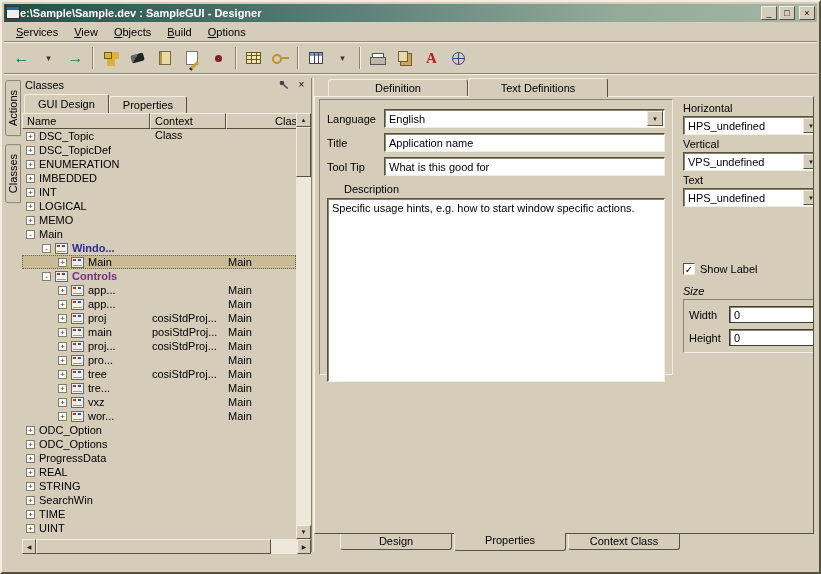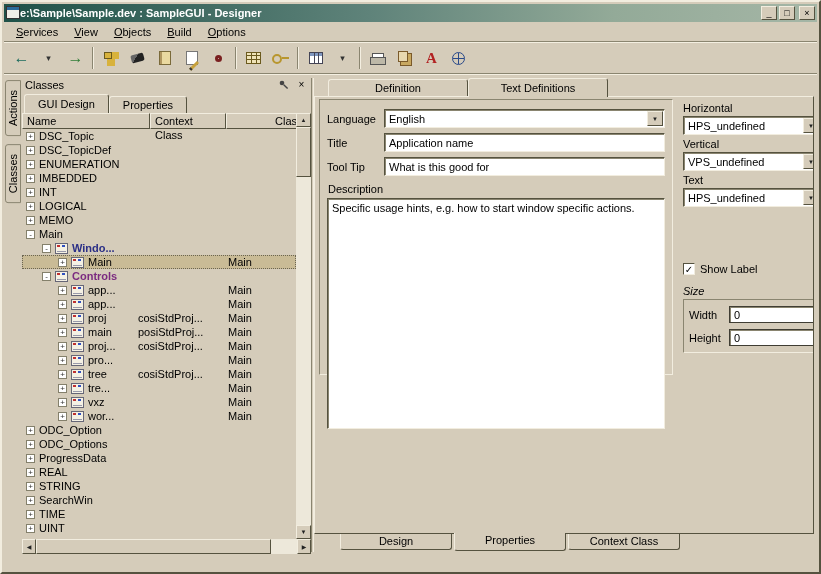--- a/index.html
+++ b/index.html
@@ -83,21 +83,21 @@
   .trow{ height:14px; display:flex; align-items:center; position:relative; white-space:nowrap; }
   .trow.sel{ background:#C9BB96; outline:1px dotted #6B6552; outline-offset:-1px; }
   .ind{ flex:none; display:inline-block; }
   .exp{ width:9px; height:9px; flex:none; margin-right:4px; background:#FFF; border:1px solid #84806B;
     font:8px/7px "Liberation Sans","DejaVu Sans",sans-serif; text-align:center; color:#333; }
   .node-icon{ width:13px; height:11px; flex:none; margin-right:4px; background:#F5F1E4; border:1px solid #667; position:relative; }
   .node-icon::before{ content:""; position:absolute; left:1px; top:1px; width:3px; height:2px; background:#C03030; box-shadow:5px 0 0 #3050C0; }
   .node-icon::after{ content:""; position:absolute; left:1px; bottom:1px; right:1px; height:1px; background:#99A; }
   .t-blue{ color:#2B2F86; font-weight:bold; }
   .t-purple{ color:#7B2B80; font-weight:bold; }
-  .tctx{ position:absolute; left:116px; }
+  .tctx{ position:absolute; left:130px; }
   .tcls{ position:absolute; left:206px; }
 
   
   .vscroll{ width:15px; flex:none; display:flex; flex-direction:column; background:#EDE8DA; }
   .hscroll{ height:15px; flex:none; display:flex; background:#EDE8DA; }
   .sb{ width:15px; height:14px; flex:none; background:#D5CCBA; border:1px solid; border-color:#F2EDDF #55523F #55523F #F2EDDF;
     display:flex; align-items:center; justify-content:center; font-size:6px; color:#222; }
   .hscroll .sb{ width:14px; height:15px; }
   .vtrack{ flex:1; position:relative; }
   .vthumb{ position:absolute; top:0; left:0; right:0; height:50px; background:#D5CCBA;
@@ -128,22 +128,22 @@
   .frow{ display:flex; align-items:center; margin:5px 7px; }
   .frow label{ width:57px; flex:none; }
   .combo{ flex:1; height:19px; display:flex; align-items:center; background:#FFF;
     border:1px solid; border-color:#55523F #F2EDDF #F2EDDF #55523F; box-shadow:inset 1px 1px 0 #8A8570; }
   .combo .val{ flex:1; padding:0 4px; overflow:hidden; white-space:nowrap; }
   .combo .dd{ width:16px; height:15px; flex:none; margin-right:1px; background:#D5CCBA;
     border:1px solid; border-color:#F2EDDF #55523F #55523F #F2EDDF;
     display:flex; align-items:center; justify-content:center; font-size:6px; color:#222; }
   .field{ flex:1; height:19px; background:#FFF; border:1px solid; border-color:#55523F #F2EDDF #F2EDDF #55523F;
     box-shadow:inset 1px 1px 0 #8A8570; font:11px "Liberation Sans","DejaVu Sans",sans-serif; padding:0 4px; min-width:0; }
-  .desc-label{ margin:7px 8px 3px; }
-  .desc-box{ margin:0 7px; height:231px; background:#FFF; border:1px solid; border-color:#55523F #F2EDDF #F2EDDF #55523F;
+  .desc-label{ margin:7px 24px 3px; }
+  .desc-box{ margin:0 7px; height:184px; background:#FFF; border:1px solid; border-color:#55523F #F2EDDF #F2EDDF #55523F;
     box-shadow:inset 1px 1px 0 #8A8570; padding:2px 4px; line-height:14px; overflow:hidden; }
 
   .pos-col{ width:138px; flex:none; margin-left:10px; display:flex; flex-direction:column; }
   .plabel{ margin:3px 0 2px; }
   .pos-col .combo{ flex:none; width:100%; }
   .cb-row{ display:flex; align-items:center; gap:5px; margin-top:56px; }
   .checkbox{ width:12px; height:12px; flex:none; background:#FFF; border:1px solid; border-color:#55523F #F2EDDF #F2EDDF #55523F;
     display:flex; align-items:center; justify-content:center; }
   .checkbox .mark{ font-size:10px; font-weight:bold; visibility:hidden; }
   .checkbox.checked .mark{ visibility:visible; }

